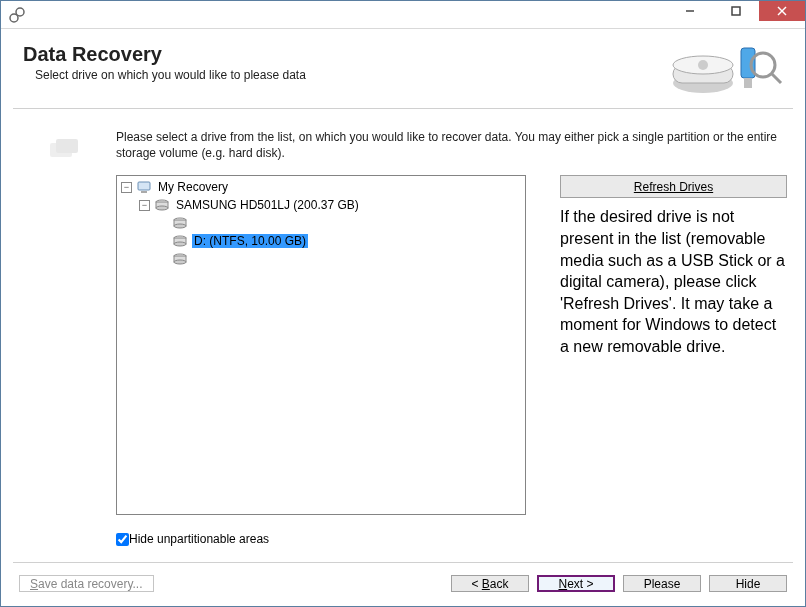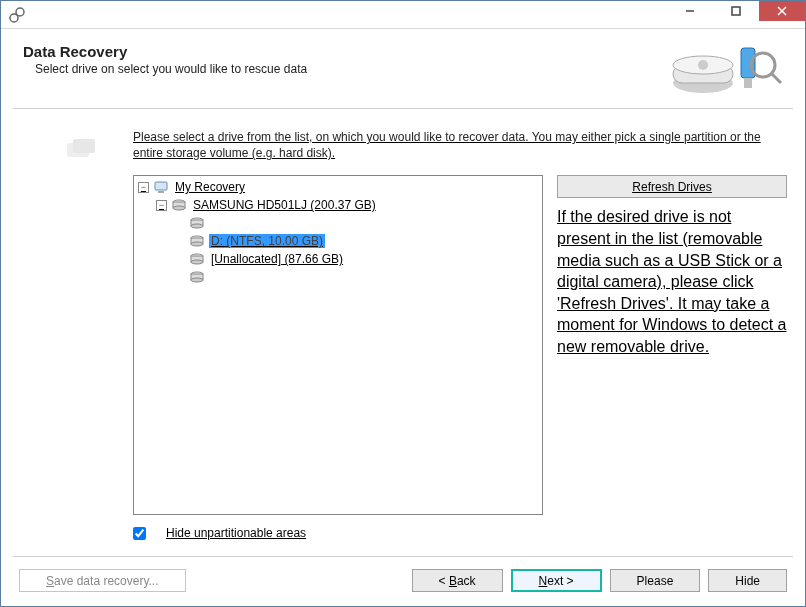--- a/index.html
+++ b/index.html
@@ -43,21 +43,21 @@
   .titlebar-btn svg { stroke: #444; }
   .titlebar-btn.close svg { stroke: #fff; }
 
   .header {
     padding: 14px 22px 10px 22px;
     display: flex;
     align-items: flex-start;
   }
   .header-text { flex: 1; }
   .header-title {
-    font-size: 15px;
+    font-size: 20px;
     font-weight: bold;
     color: #222;
     margin-bottom: 2px;
   }
   .header-sub {
     font-size: 12px;
     color: #222;
     padding-left: 12px;
   }
   .header-graphic {
@@ -67,22 +67,21 @@
 
   .divider {
     height: 1px;
     background: #d0d0d0;
     margin: 0 12px;
   }
 
   .content {
     flex: 1;
     display: flex;
-    padding: 20px 18px 0 32px;
-    text-decoration: underline;
+    padding: 20px 18px 0 15px;
   }
   .left-icon {
     width: 100px;
     padding-top: 4px;
     display: flex;
     justify-content: center;
   }
   .left-icon svg { width: 36px; height: 36px; opacity: 0.35; }
 
   .main {
@@ -135,75 +134,76 @@
   .node-icon {
     width: 16px; height: 16px;
     display: inline-flex; align-items: center; justify-content: center;
     margin-right: 4px;
   }
   .node-label {
     padding: 0 2px;
   }
   .node-label.selected {
     background: #3399ff;
-    color: #404040;
+    color: #000000;
     text-align: center;
   }
 
   .side {
     flex: 1;
     display: flex;
     flex-direction: column;
+    margin-left: 20px;
   }
   .side button.refresh {
     height: 23px;
     background: #eaeaea;
     border: 1px solid #a0a0a0;
     font-family: inherit;
     font-size: 12px;
     text-decoration: underline;
     cursor: default;
     margin-bottom: 8px;
   }
   .side-note {
     font-size: 16px;
     line-height: 1.35;
   }
 
   .chk-row {
     display: flex;
     align-items: center;
     margin-top: 8px;
-    gap: 20px;
+    gap: 0;
   }
   .chk-row input { margin: 0; }
 
   .footer-sep {
     height: 1px;
     background: #d0d0d0;
     margin: 16px 12px 0 12px;
   }
   .footer {
     display: flex;
     align-items: center;
     padding: 12px 18px 14px 18px;
     gap: 8px;
   }
   .footer .spacer { flex: 1; }
   .btn {
     min-width: 78px;
-    height: 23px;
+    height: 17px;
     background: #eaeaea;
     border: 1px solid #a0a0a0;
     font-family: inherit;
     font-size: 12px;
     cursor: default;
-    padding: 0 26px;
-  }
-  .btn.default { border: 2px solid #14b8a6; background: #eef5fc; }
+    padding: 0 10px;
+  }
+  .btn.default { border: 2px solid #701a75; background: #eef5fc; }
   .btn.ghost {
     background: transparent;
     border: 1px solid #c5c5c5;
     color: #888;
   }
   .btn .accel { text-decoration: underline; }
 </style>
 </head>
 <body>
 
@@ -231,21 +231,21 @@
       <svg width="10" height="10">
           <line x1="1" y1="1" x2="9" y2="9" stroke-width="1.5"></line>
           <line x1="9" y1="1" x2="1" y2="9" stroke-width="1.5"></line>
         </svg>
     </div>
   </div>
 
   <div class="header">
     <div class="header-text">
       <div class="header-title">Data Recovery</div>
-      <div class="header-sub">Select drive on select you would like to rescue data</div>
+      <div class="header-sub">Select drive on which you would like to please data</div>
     </div>
     <div class="header-graphic">
       <svg viewBox="0 0 120 55" width="120" height="55">
         <ellipse cx="40" cy="40" rx="30" ry="10" fill="#d0d0d0"></ellipse>
         <rect x="10" y="22" width="60" height="18" rx="9" fill="#e8e8e8" stroke="#aaa"></rect>
         <ellipse cx="40" cy="22" rx="30" ry="9" fill="#f4f4f4" stroke="#aaa"></ellipse>
         <circle cx="40" cy="22" r="5" fill="#ccc"></circle>
         <rect x="78" y="5" width="14" height="30" rx="3" fill="#4fa8e8" stroke="#2b6fb0"></rect>
         <rect x="81" y="35" width="8" height="10" fill="#c0c0c0"></rect>
         <circle cx="100" cy="22" r="12" fill="none" stroke="#999" stroke-width="3"></circle>
@@ -322,33 +322,20 @@
                         <li>
                           <div class="tree-row">
                             <span class="twisty blank"></span>
                             <span class="node-icon">
                               <svg viewBox="0 0 16 16">
                                 <ellipse cx="8" cy="5" rx="6" ry="2" fill="#eee" stroke="#888"></ellipse>
                                 <rect x="2" y="5" width="12" height="6" fill="#ddd" stroke="#888"></rect>
                                 <ellipse cx="8" cy="11" rx="6" ry="2" fill="#ccc" stroke="#888"></ellipse>
                               </svg>
                             </span>
-                            <span class="node-label">[Unallocated] (87.66 GB)</span>
-                          </div>
-                        </li>
-                        <li>
-                          <div class="tree-row">
-                            <span class="twisty blank"></span>
-                            <span class="node-icon">
-                              <svg viewBox="0 0 16 16">
-                                <ellipse cx="8" cy="5" rx="6" ry="2" fill="#eee" stroke="#888"></ellipse>
-                                <rect x="2" y="5" width="12" height="6" fill="#ddd" stroke="#888"></rect>
-                                <ellipse cx="8" cy="11" rx="6" ry="2" fill="#ccc" stroke="#888"></ellipse>
-                              </svg>
-                            </span>
                           </div>
                         </li>
                       </ul>
                   </li>
                 </ul>
               </li>
             </ul>
           </div>
         </div>
 

